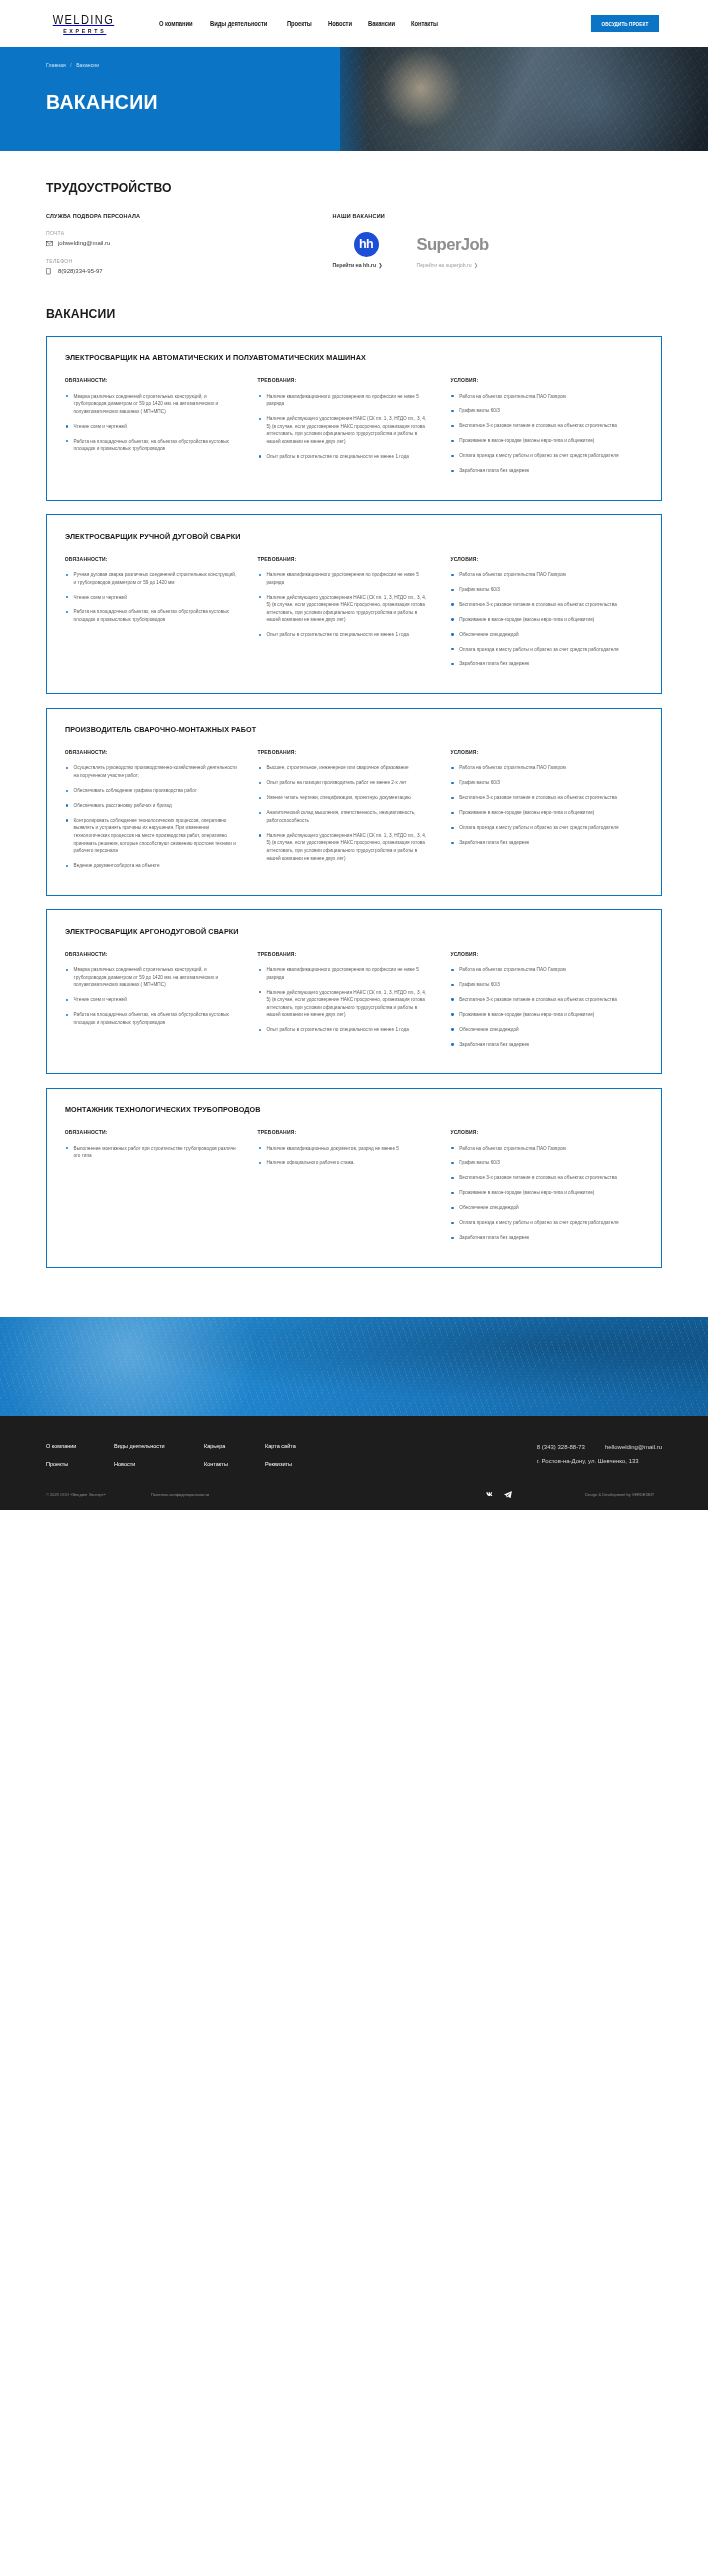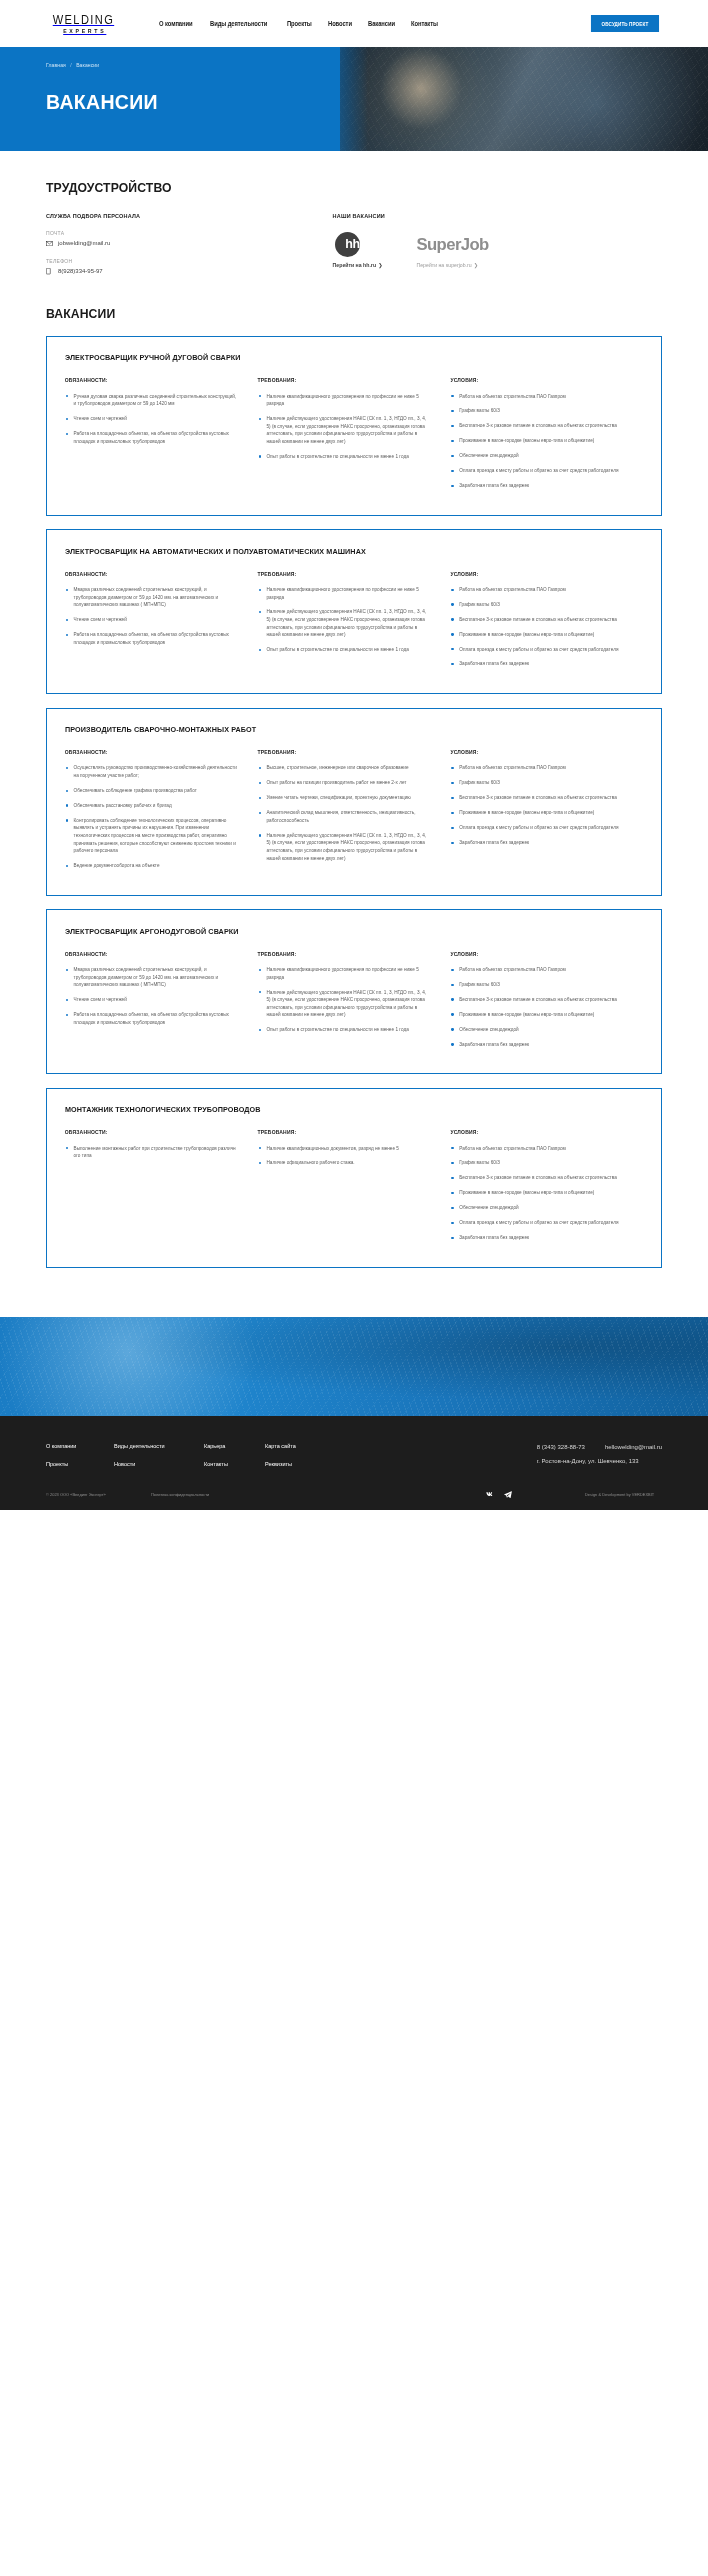--- a/index.html
+++ b/index.html
@@ -177,23 +177,23 @@
   .ic svg { display: block; }
   .jobsites {
     display: flex;
     gap: 34px;
     margin-top: 13.5px;
     align-items: flex-start;
   }
   .jobsite { text-align: left; }
   .hh-circle {
     width: 25px; height: 25px; border-radius: 50%;
-    background: #404040;
-    display: flex; align-items: center; justify-content: flex-end;
-    margin-left: 2px;
+    background: #1d4ed8;
+    display: flex; align-items: center; justify-content: center;
+    margin-left: 21px;
   }
   .hh-txt {
     color: #ffffff; font-size: 12.5px; font-weight: 700;
     letter-spacing: -0.5px; line-height: 1;
     margin-top: -1px;
   }
   .sj-logo {
     font-size: 16.7px; font-weight: 700; color: #8e8e8e;
     letter-spacing: -0.6px; line-height: 25px;
   }
@@ -417,20 +417,52 @@
         </div>
       </div>
     </div>
   </div>
 </section>
 
 <section class="section">
   <h2 class="h2 vac-head">ВАКАНСИИ</h2>
   <div class="cards" id="cards-root">
       <article class="card">
+        <h3 class="card-title">ЭЛЕКТРОСВАРЩИК НА АВТОМАТИЧЕСКИХ И ПОЛУАВТОМАТИЧЕСКИХ МАШИНАХ</h3>
+        <div class="cols">
+          <div class="col">
+            <div class="col-head">ОБЯЗАННОСТИ:</div>
+            <ul class="bullets">
+              <li>Мварка различных соединений строительных конструкций, и трубопроводов диаметром от 59 до 1420 мм. на автоматических и полуавтоматических машинах ( МП+МПС)</li>
+              <li>Чтение схем и чертежей</li>
+              <li>Работа на площадочных объектах, на объектах обустройства кустовых площадок и промысловых трубопроводов</li>
+            </ul>
+          </div>
+          <div class="col">
+            <div class="col-head">ТРЕБОВАНИЯ:</div>
+            <ul class="bullets">
+              <li>Наличие квалификационного удостоверения по профессии не ниже 5 разряда</li>
+              <li>Наличие действующего удостоверения НАКС (СК пп. 1, 3, НГДО пп., 3, 4, 5) (в случае, если удостоверение НАКС просрочено, организация готова аттестовать, при условии официального трудоустройства и работы в нашей компании не менее двух лет)</li>
+              <li>Опыт работы в строительстве по специальности не менее 1 года</li>
+            </ul>
+          </div>
+          <div class="col">
+            <div class="col-head">УСЛОВИЯ:</div>
+            <ul class="bullets">
+              <li>Работа на объектах строительства ПАО Газпром</li>
+              <li>График вахты 60/3</li>
+              <li>Бесплатное 3-х разовое питание в столовых на объектах строительства</li>
+              <li>Проживание в вагон-городке (вагоны евро-типа и общежитие)</li>
+              <li>Оплата проезда к месту работы и обратно за счет средств работодателя</li>
+              <li>Заработная плата без задержек</li>
+            </ul>
+          </div>
+        </div>
+      </article>
+      <article class="card">
         <h3 class="card-title">ЭЛЕКТРОСВАРЩИК РУЧНОЙ ДУГОВОЙ СВАРКИ</h3>
         <div class="cols">
           <div class="col">
             <div class="col-head">ОБЯЗАННОСТИ:</div>
             <ul class="bullets">
               <li>Ручная дуговая сварка различных соединений строительных конструкций, и трубопроводов диаметром от 59 до 1420 мм</li>
               <li>Чтение схем и чертежей</li>
               <li>Работа на площадочных объектах, на объектах обустройства кустовых площадок и промысловых трубопроводов</li>
             </ul>
           </div>
@@ -443,52 +475,20 @@
             </ul>
           </div>
           <div class="col">
             <div class="col-head">УСЛОВИЯ:</div>
             <ul class="bullets">
               <li>Работа на объектах строительства ПАО Газпром</li>
               <li>График вахты 60/3</li>
               <li>Бесплатное 3-х разовое питание в столовых на объектах строительства</li>
               <li>Проживание в вагон-городке (вагоны евро-типа и общежитие)</li>
               <li>Обеспечение спецодеждой</li>
-              <li>Оплата проезда к месту работы и обратно за счет средств работодателя</li>
-              <li>Заработная плата без задержек</li>
-            </ul>
-          </div>
-        </div>
-      </article>
-      <article class="card">
-        <h3 class="card-title">ЭЛЕКТРОСВАРЩИК НА АВТОМАТИЧЕСКИХ И ПОЛУАВТОМАТИЧЕСКИХ МАШИНАХ</h3>
-        <div class="cols">
-          <div class="col">
-            <div class="col-head">ОБЯЗАННОСТИ:</div>
-            <ul class="bullets">
-              <li>Мварка различных соединений строительных конструкций, и трубопроводов диаметром от 59 до 1420 мм. на автоматических и полуавтоматических машинах ( МП+МПС)</li>
-              <li>Чтение схем и чертежей</li>
-              <li>Работа на площадочных объектах, на объектах обустройства кустовых площадок и промысловых трубопроводов</li>
-            </ul>
-          </div>
-          <div class="col">
-            <div class="col-head">ТРЕБОВАНИЯ:</div>
-            <ul class="bullets">
-              <li>Наличие квалификационного удостоверения по профессии не ниже 5 разряда</li>
-              <li>Наличие действующего удостоверения НАКС (СК пп. 1, 3, НГДО пп., 3, 4, 5) (в случае, если удостоверение НАКС просрочено, организация готова аттестовать, при условии официального трудоустройства и работы в нашей компании не менее двух лет)</li>
-              <li>Опыт работы в строительстве по специальности не менее 1 года</li>
-            </ul>
-          </div>
-          <div class="col">
-            <div class="col-head">УСЛОВИЯ:</div>
-            <ul class="bullets">
-              <li>Работа на объектах строительства ПАО Газпром</li>
-              <li>График вахты 60/3</li>
-              <li>Бесплатное 3-х разовое питание в столовых на объектах строительства</li>
-              <li>Проживание в вагон-городке (вагоны евро-типа и общежитие)</li>
               <li>Оплата проезда к месту работы и обратно за счет средств работодателя</li>
               <li>Заработная плата без задержек</li>
             </ul>
           </div>
         </div>
       </article>
       <article class="card">
         <h3 class="card-title">ПРОИЗВОДИТЕЛЬ СВАРОЧНО-МОНТАЖНЫХ РАБОТ</h3>
         <div class="cols">
           <div class="col">

